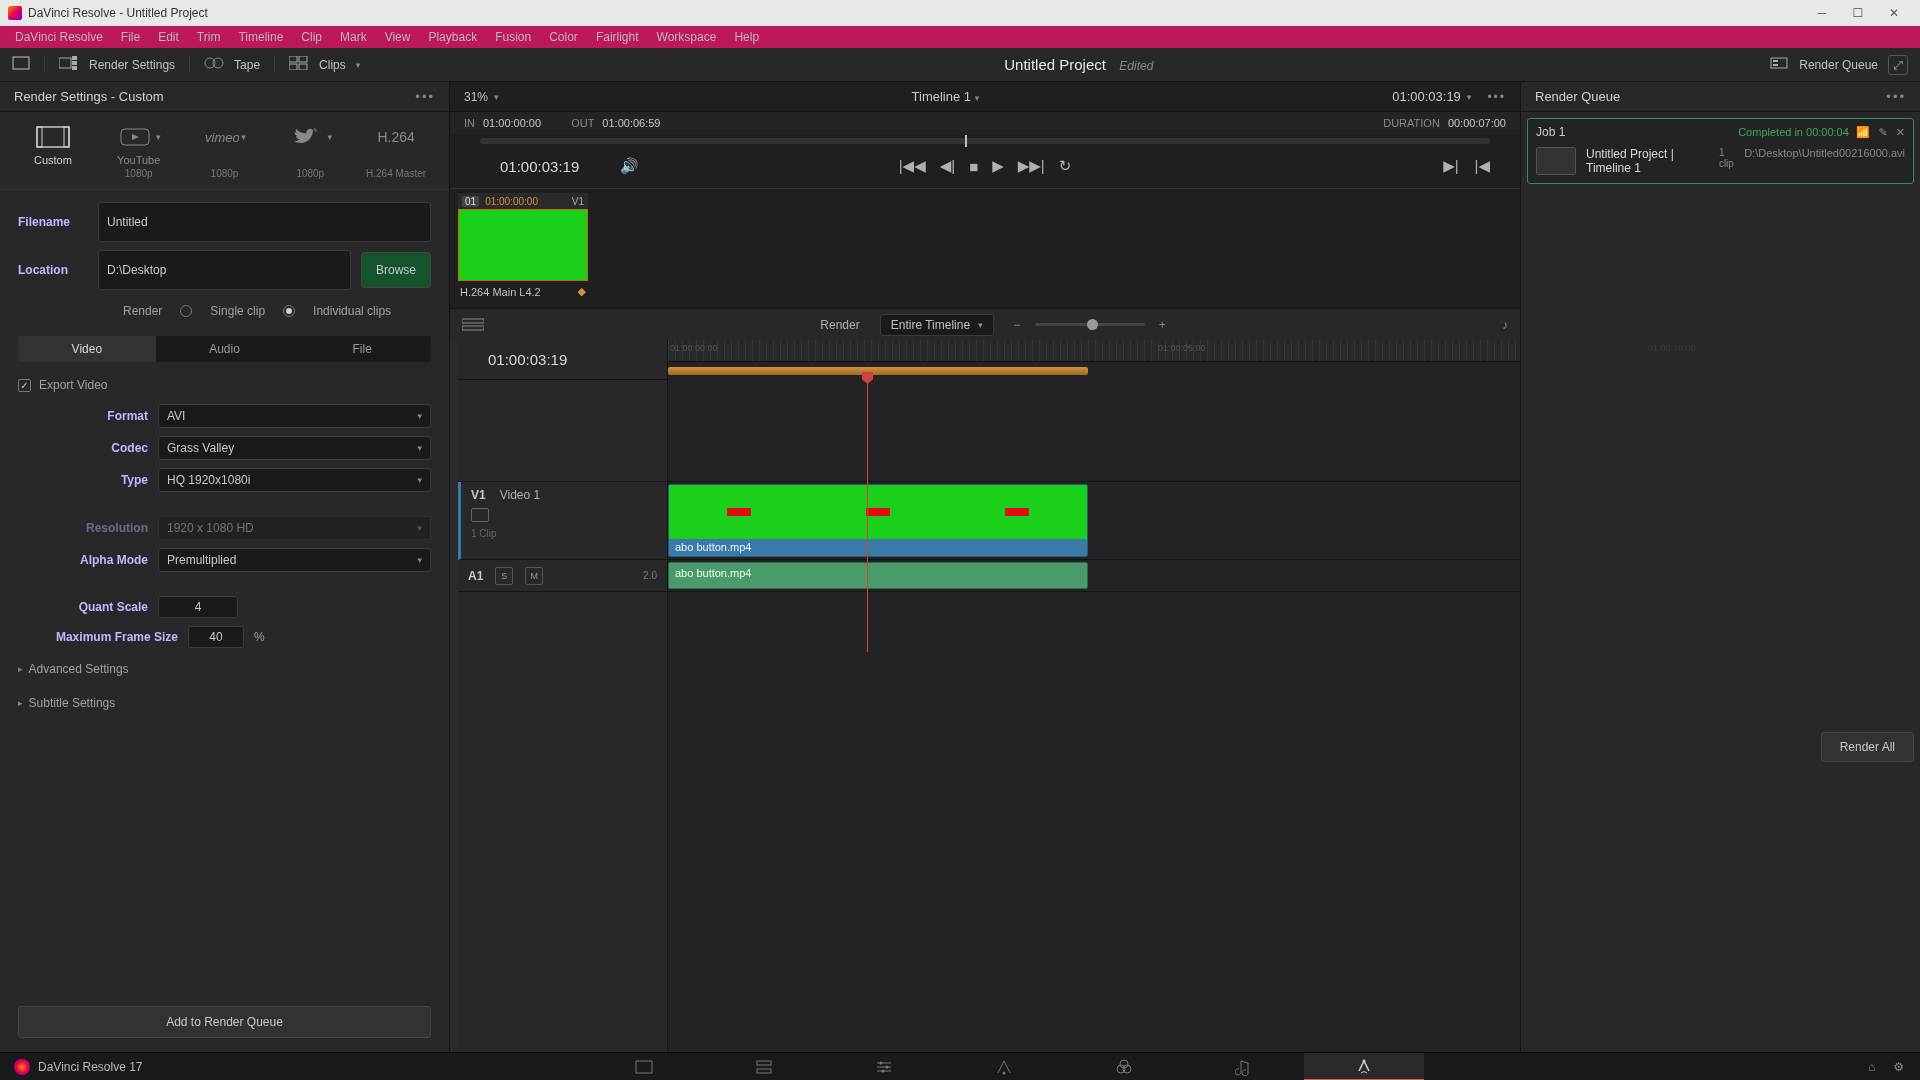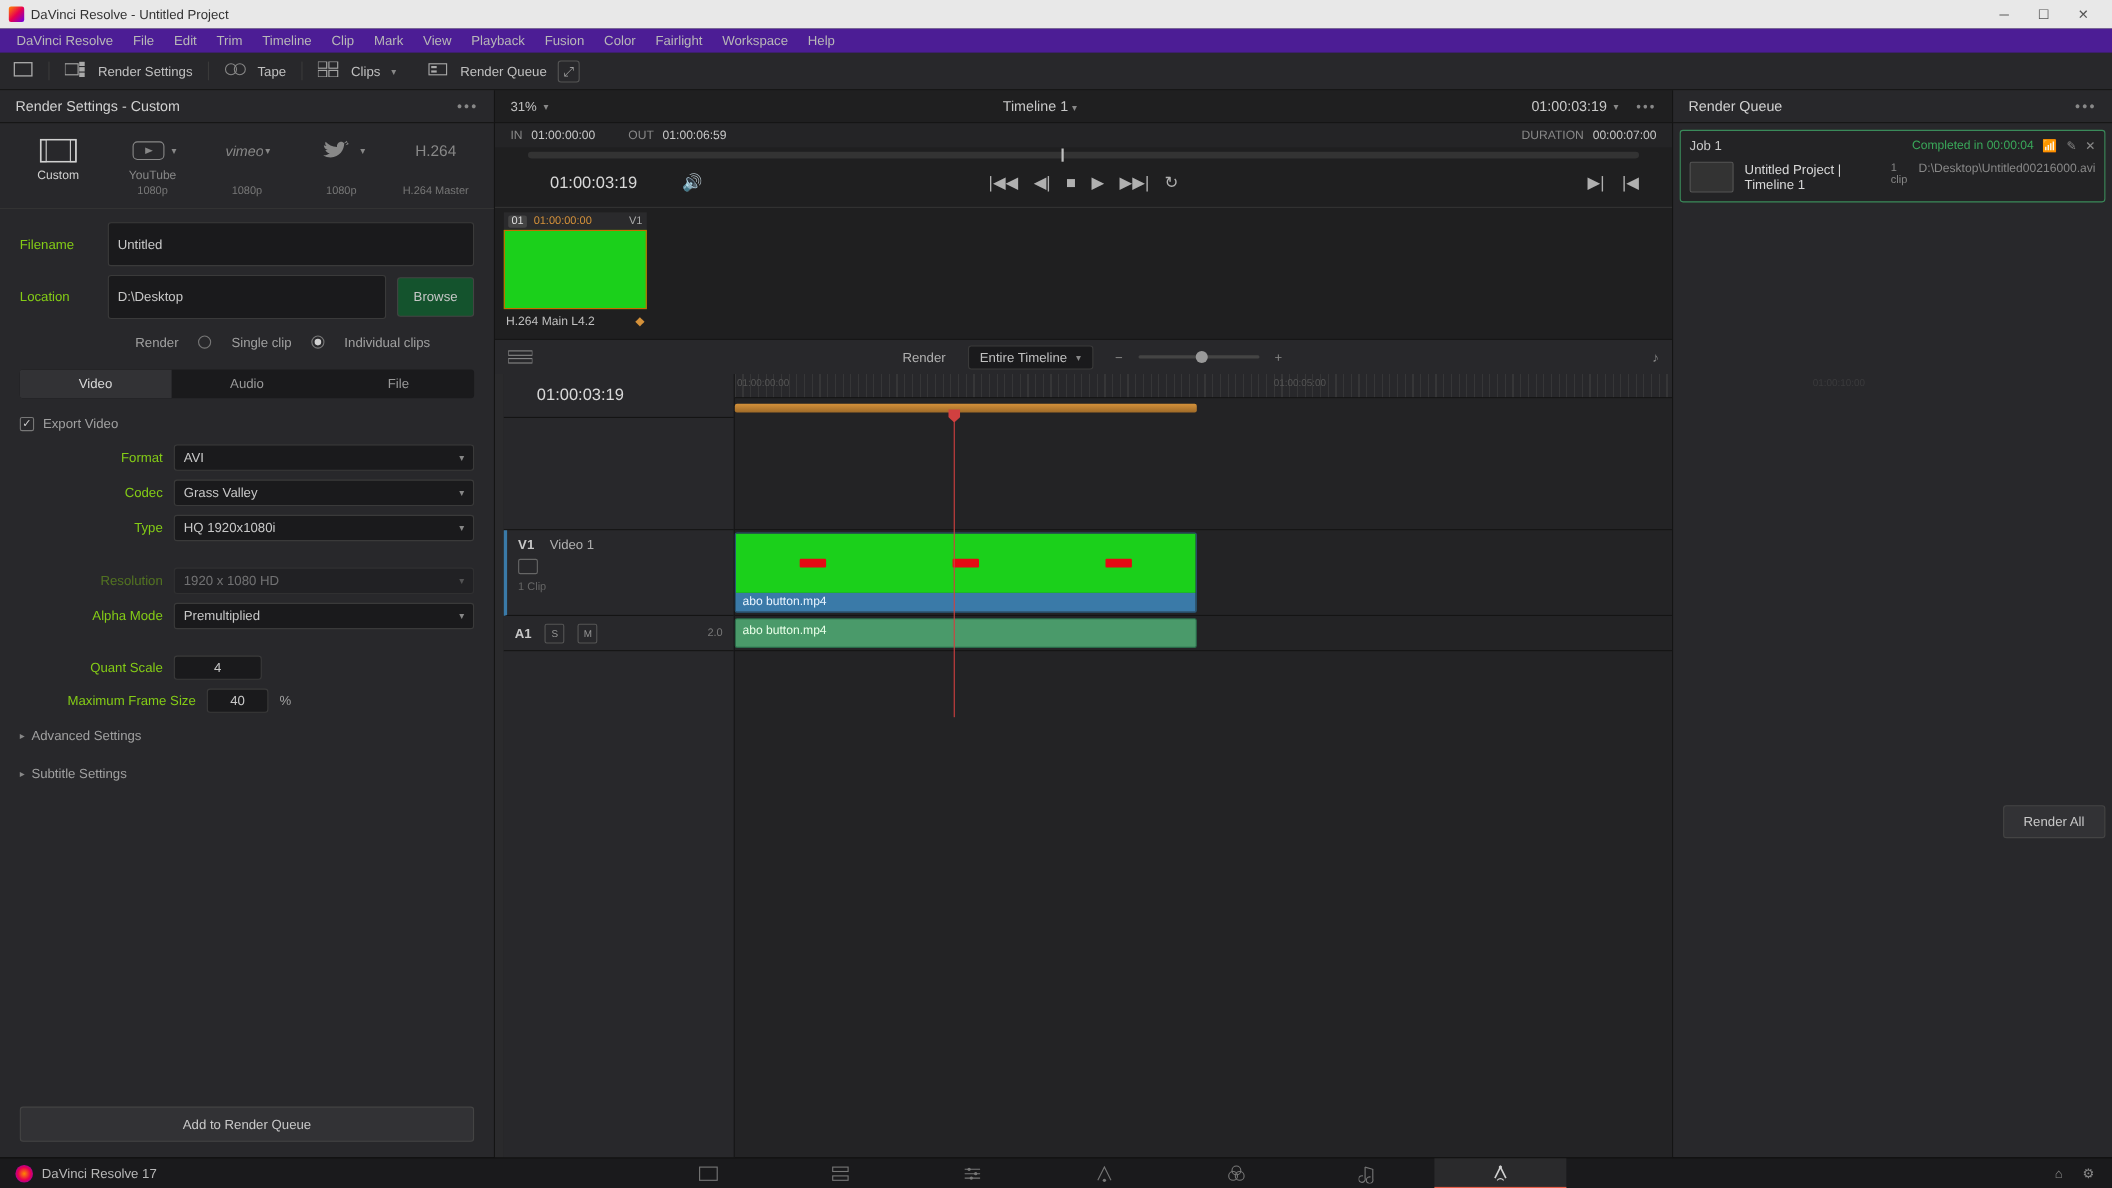--- a/index.html
+++ b/index.html
@@ -5,21 +5,21 @@
 * { margin: 0; padding: 0; box-sizing: border-box; font-family: -apple-system, "Segoe UI", Arial, sans-serif; }
 body { background: #1f1f1f; color: #a0a0a0; font-size: 12px; overflow: hidden; width: 1920px; height: 1080px; user-select: none; }
 
 
 .titlebar { height: 26px; background: #e8e8e8; display: flex; align-items: center; padding: 0 8px; color: #333; font-size: 12px; }
 .titlebar-icon { width: 14px; height: 14px; background: linear-gradient(135deg, #ff8800, #e8004f, #6b00e8); border-radius: 2px; margin-right: 6px; }
 .titlebar-spacer { flex: 1; }
 .win-btn { width: 36px; height: 26px; display: flex; align-items: center; justify-content: center; cursor: pointer; color: #555; }
 
 
-.menubar { height: 22px; background: #4c1d95; display: flex; align-items: center; padding: 0 6px; gap: 0; }
+.menubar { height: 22px; background: #be185d; display: flex; align-items: center; padding: 0 6px; gap: 0; }
 .menubar span { padding: 3px 9px; color: #b8b8b8; font-size: 12px; cursor: pointer; }
 
 
 .toolbar { height: 34px; background: #28282b; display: flex; align-items: center; padding: 0 12px; border-bottom: 1px solid #141414; }
 .tool-group { display: flex; align-items: center; gap: 10px; padding-right: 14px; border-right: 1px solid #3a3a3a; margin-right: 14px; }
 .tool-label { color: #c0c0c0; font-size: 12px; }
 .toolbar-center { flex: 1; text-align: center; }
 .project-title { color: #e8e8e8; font-size: 15px; font-weight: 500; }
 .project-edited { color: #888; font-size: 12px; font-style: italic; margin-left: 10px; }
 .toolbar-right { display: flex; align-items: center; gap: 10px; }
@@ -39,21 +39,21 @@
 .preset-icon { height: 26px; display: flex; align-items: center; justify-content: center; color: #888; }
 .preset-icon.active { color: #d0d0d0; }
 .preset-icon svg { width: 36px; height: 24px; }
 .preset-name { font-size: 11px; color: #888; }
 .preset.active .preset-name { color: #d0d0d0; }
 .preset-sub { font-size: 10px; color: #777; margin-top: -2px; }
 
 
 .form-area { padding: 12px 18px; display: flex; flex-direction: column; gap: 8px; overflow-y: auto; flex: 1; }
 .form-row { display: flex; align-items: center; gap: 10px; }
-.form-label { width: 130px; text-align: right; color: #84cc16; font-size: 12px; }
+.form-label { width: 130px; text-align: right; color: #c4b5fd; font-size: 12px; font-weight: bold; }
 .form-input { flex: 1; background: #1a1a1c; border: 1px solid #3a3a3a; border-radius: 3px; padding: 4px 8px; color: #c8c8c8; height: 40px; font-size: 12px; }
 .form-select { flex: 1; background: #1a1a1c; border: 1px solid #3a3a3a; border-radius: 3px; padding: 4px 8px; color: #c8c8c8; height: 24px; font-size: 12px; display: flex; align-items: center; justify-content: space-between; }
 .form-select.disabled { opacity: 0.45; }
 .chevron { font-size: 9px; color: #888; }
 .browse-btn { background: #14532d; border: 1px solid #444; border-radius: 3px; padding: 4px 14px; color: #c8c8c8; font-size: 12px; cursor: pointer; height: 36px; display: flex; align-items: center; }
 
 .radio-row { display: flex; align-items: center; gap: 18px; padding: 6px 0 6px 105px; }
 .radio { width: 12px; height: 12px; border: 1px solid #777; border-radius: 50%; display: inline-flex; align-items: center; justify-content: center; }
 .radio.checked::after { content: ''; width: 6px; height: 6px; background: #d0d0d0; border-radius: 50%; }
 
@@ -239,20 +239,24 @@
   <div class="tool-group" style="border:none">
     <span><svg width="20" height="14" viewBox="0 0 20 14">
           <rect x="0" y="0" width="8" height="6" fill="none" stroke="#aaa"></rect>
           <rect x="10" y="0" width="8" height="6" fill="none" stroke="#aaa"></rect>
           <rect x="0" y="8" width="8" height="6" fill="none" stroke="#aaa"></rect>
           <rect x="10" y="8" width="8" height="6" fill="none" stroke="#aaa"></rect>
         </svg></span>
     <span class="tool-label">Clips</span>
     <span class="chevron">▾</span>
   </div>
+  <div class="toolbar-center">
+    <span class="project-title">Untitled Project</span>
+    <span class="project-edited">Edited</span>
+  </div>
   <div class="toolbar-right">
     <span><svg width="20" height="14" viewBox="0 0 20 14">
           <rect x="2" y="2" width="16" height="10" fill="none" stroke="#aaa"></rect>
           <rect x="4" y="4" width="5" height="2" fill="#aaa"></rect>
           <rect x="4" y="8" width="5" height="2" fill="#aaa"></rect>
         </svg></span>
     <span class="tool-label">Render Queue</span>
     <div class="expand-btn">
         <span>⤢</span>
       </div>

